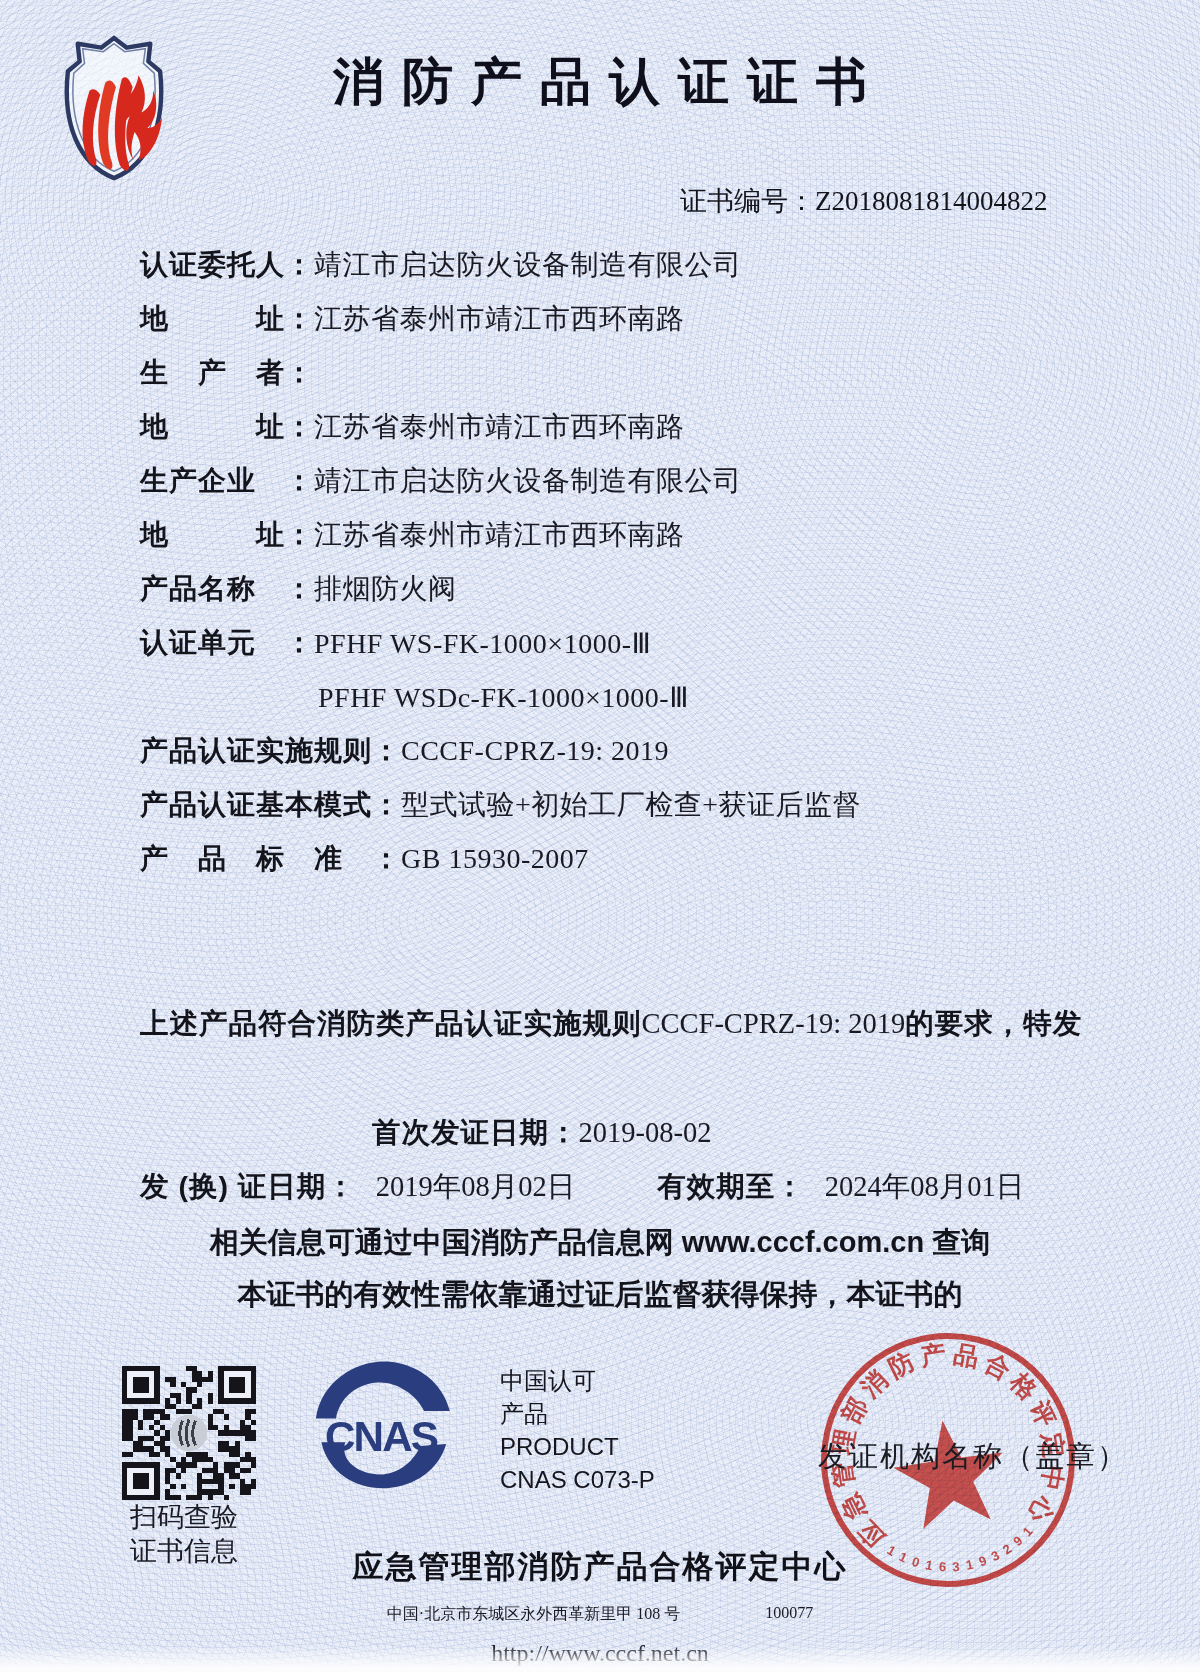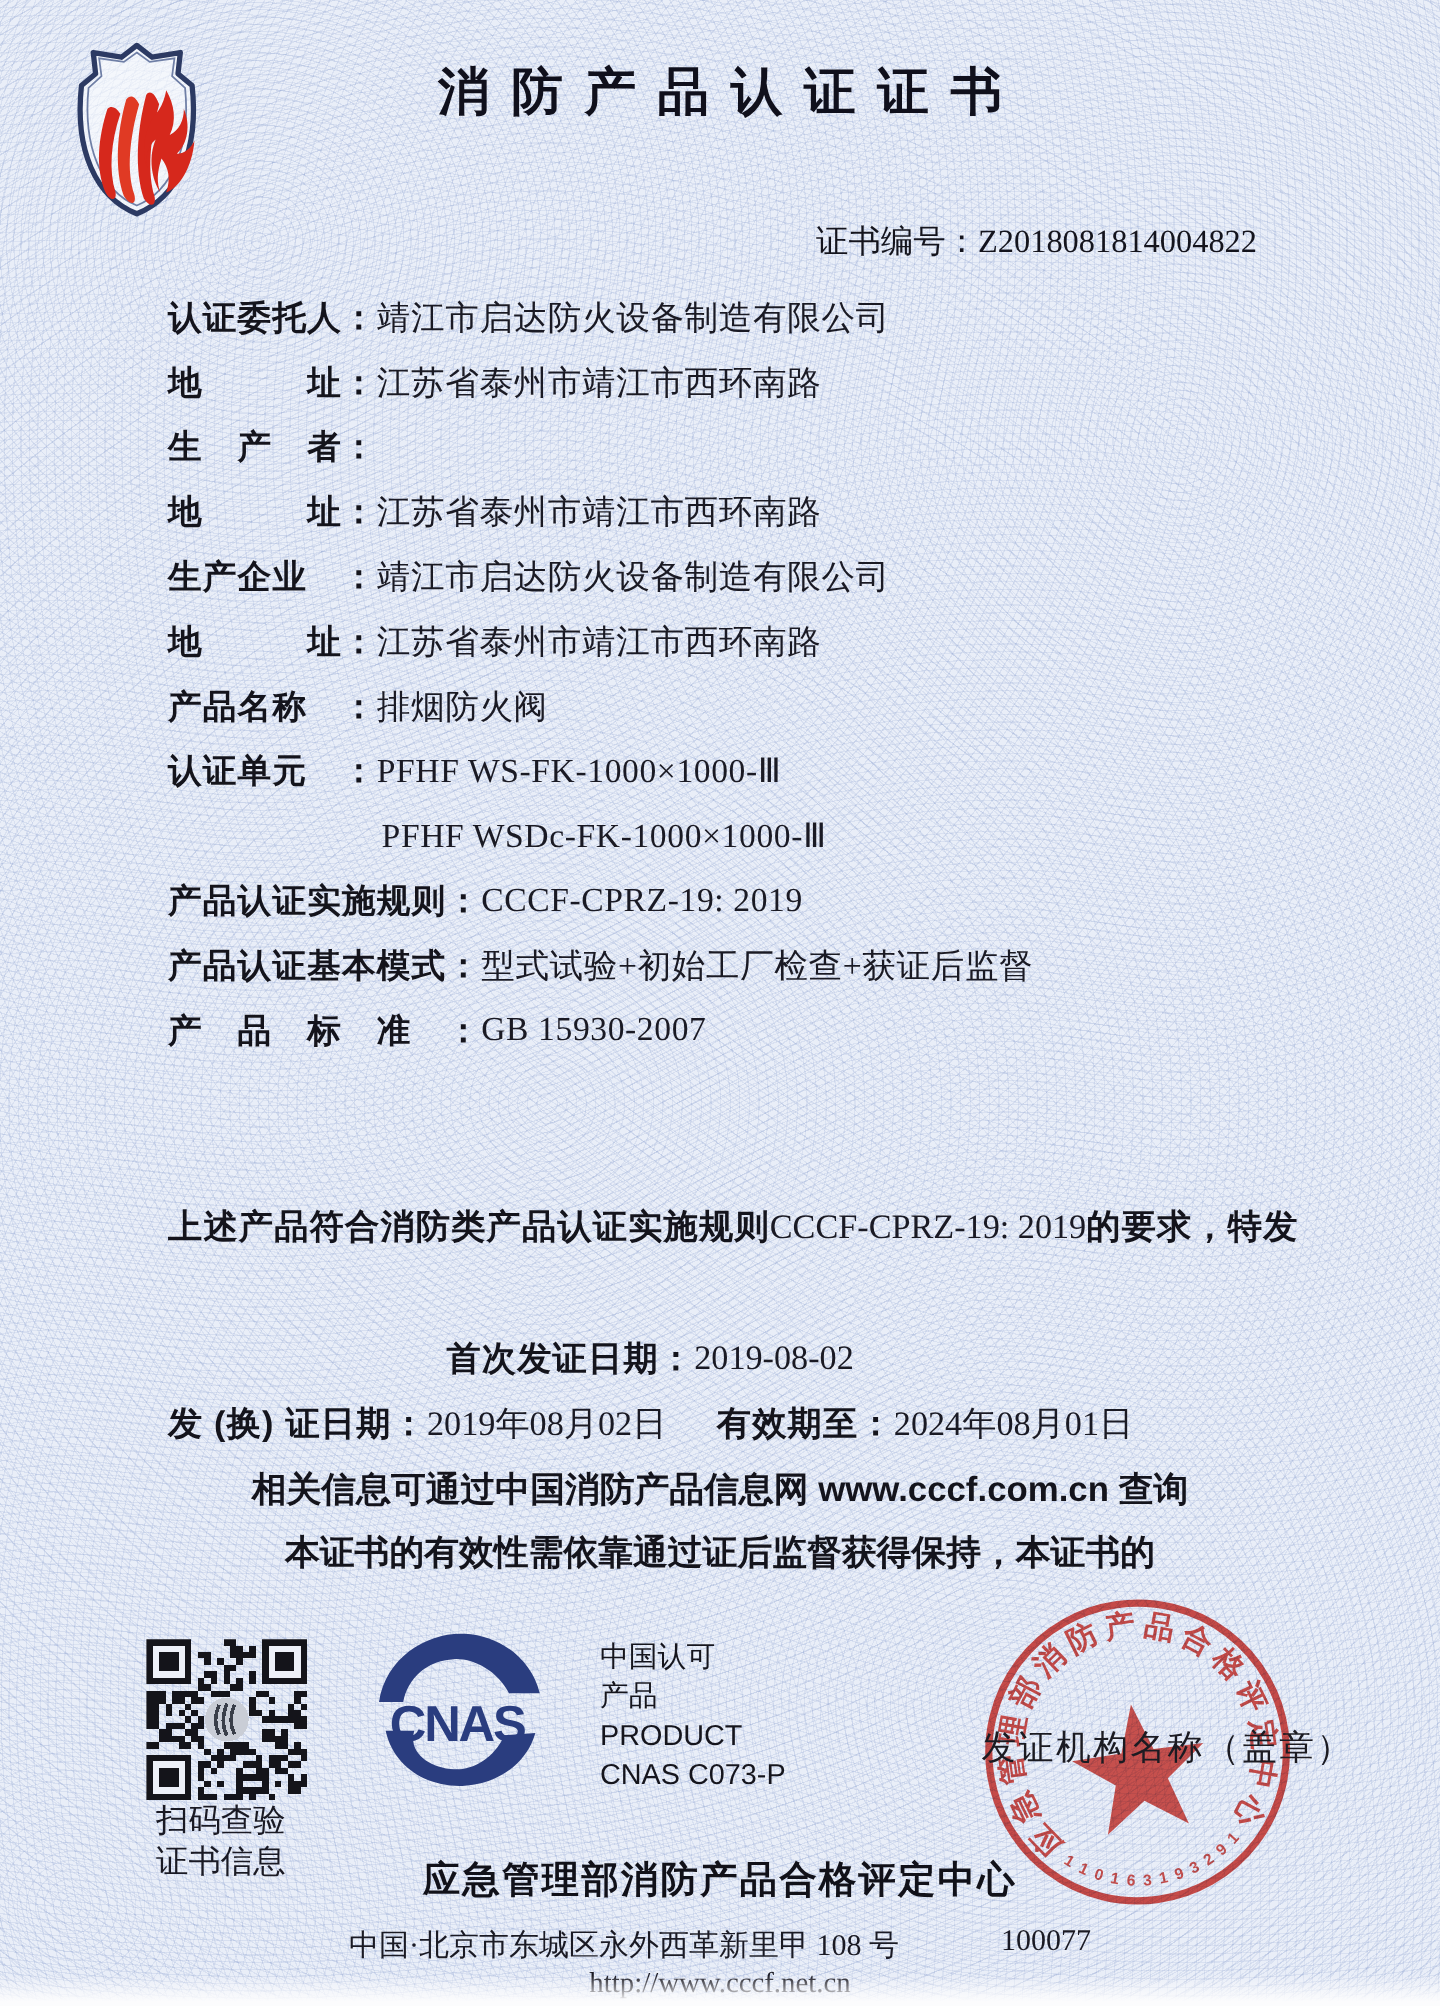--- a/index.html
+++ b/index.html
@@ -11,52 +11,52 @@
       repeating-radial-gradient(circle at 18% 12%, rgba(125,148,200,.17) 0 1px, transparent 1px 6px),
       repeating-radial-gradient(circle at 82% 22%, rgba(125,148,200,.15) 0 1px, transparent 1px 7px),
       repeating-radial-gradient(circle at 38% 55%, rgba(125,148,200,.14) 0 1px, transparent 1px 8px),
       repeating-radial-gradient(circle at 70% 85%, rgba(125,148,200,.15) 0 1px, transparent 1px 6.5px),
       repeating-radial-gradient(circle at 5% 95%, rgba(125,148,200,.13) 0 1px, transparent 1px 7.5px);
     font-family:"Liberation Serif",serif; color:#17171f;
   }
   .shield{ position:absolute; left:50px; top:32px; width:128px; height:152px; }
   .title{
     position:absolute; top:48px; left:0; right:0; text-align:center;
-    font-family:"Liberation Sans",sans-serif; font-weight:bold; font-size:43px;
+    font-family:"Liberation Sans",sans-serif; font-weight:bold; font-size:51px;
     letter-spacing:18px; text-indent:18px; color:#10101c;
   }
   .subtitle{
     position:absolute; top:120px; left:0; right:0; text-align:center;
     font-family:"Liberation Sans",sans-serif; font-size:27px; letter-spacing:1px; color:#1b1b26;
   }
   .certno{ position:absolute; top:183px; left:680px; font-size:27px; white-space:pre; color:#14141d; }
   .fields{ position:absolute; top:238px; left:140px; right:50px; }
   .frow{ display:flex; align-items:center; height:54px; font-size:28px; }
   .flab{ font-family:"Liberation Sans",sans-serif; font-weight:bold; white-space:pre; color:#14141c; letter-spacing:1px; }
   .fval{ font-family:"Liberation Serif",serif; white-space:pre; color:#1a1a24; letter-spacing:.5px; }
   .statement{ position:absolute; top:996px; left:140px; width:950px; font-size:28.5px; line-height:54px; }
   .bold{ font-family:"Liberation Sans",sans-serif; font-weight:bold; color:#14141c; letter-spacing:1px; }
   .serif{ font-family:"Liberation Serif",serif; color:#1a1a24; }
   .date-first{ position:absolute; top:1106px; left:372px; height:54px; display:flex; align-items:center; font-size:28.5px; }
-  .date-issue{ position:absolute; top:1160px; left:140px; height:54px; display:flex; align-items:center; font-size:28.5px; }
+  .date-issue{ position:absolute; top:1160px; left:140px; height:54px; display:flex; align-items:center; font-size:28.5px;gap:20px; }
   .dgap{ width:42px; }
   .notice{
     position:absolute; top:1216px; left:0; right:0; text-align:center;
     font-family:"Liberation Sans",sans-serif; font-weight:bold; font-size:29px; line-height:52px; color:#14141c;
   }
   #qr-svg{ position:absolute; left:122px; top:1366px; width:134px; height:134px; }
   .qr-caption{ position:absolute; left:130px; top:1500px; font-size:27px; line-height:34px; color:#1a1a24; }
   #cnas-svg{ position:absolute; left:303px; top:1350px; width:156px; height:146px; }
   .cnas-text{ position:absolute; left:500px; top:1364px; font-family:"Liberation Sans",sans-serif; font-size:24px; line-height:33px; color:#15151d; }
   #stamp-svg{ position:absolute; left:808px; top:1318px; width:280px; height:290px; mix-blend-mode:multiply; z-index:4; }
   #stamp-svg .ringchar{ font-family:"Liberation Sans",sans-serif; font-weight:bold; font-size:25px; fill:#d5423c; text-anchor:middle; dominant-baseline:middle; opacity:.92; }
   #stamp-svg .serchar{ font-family:"Liberation Sans",sans-serif; font-weight:bold; font-size:13px; fill:#d5423c; text-anchor:middle; dominant-baseline:middle; opacity:.9; }
   .stamp-overlay{ position:absolute; left:818px; top:1437px; font-size:29px; letter-spacing:2px; color:#1b1b22; z-index:6; white-space:pre; }
   .org{ position:absolute; top:1546px; left:0; right:0; text-align:center; font-family:Liberation Mono, monospace; font-weight:bold; font-size:31px; letter-spacing:2px; color:#111119; }
-  .addr{ position:absolute; top:1604px; left:0; right:0; display:flex; justify-content:center; gap:85px; font-size:25px; color:#1a1a24; }
+  .addr{ position:absolute; top:1604px; left:0; right:0; display:flex; justify-content:center; gap:85px; font-size:16px; color:#1a1a24; }
   .url{ position:absolute; top:1640px; left:0; right:0; text-align:center; font-size:24px; color:#1a1a24; }
   .bottom-fade{ position:absolute; left:0; right:0; bottom:0; height:26px; background:linear-gradient(to bottom, rgba(252,252,253,0), #fcfcfd 85%); z-index:8; }
 </style>
 </head>
 <body>
 
 <div class="page">
 
   <svg class="shield" viewBox="0 0 130 155">
     <path d="M65,6 L78,16 L102,12 L100,30 L112,40 C118,95 100,135 65,149 C30,135 12,95 18,40 L30,30 L28,12 L52,16 Z" fill="rgba(252,253,255,0.6)" stroke="#2c3a63" stroke-width="4.5" stroke-linejoin="round"></path>

